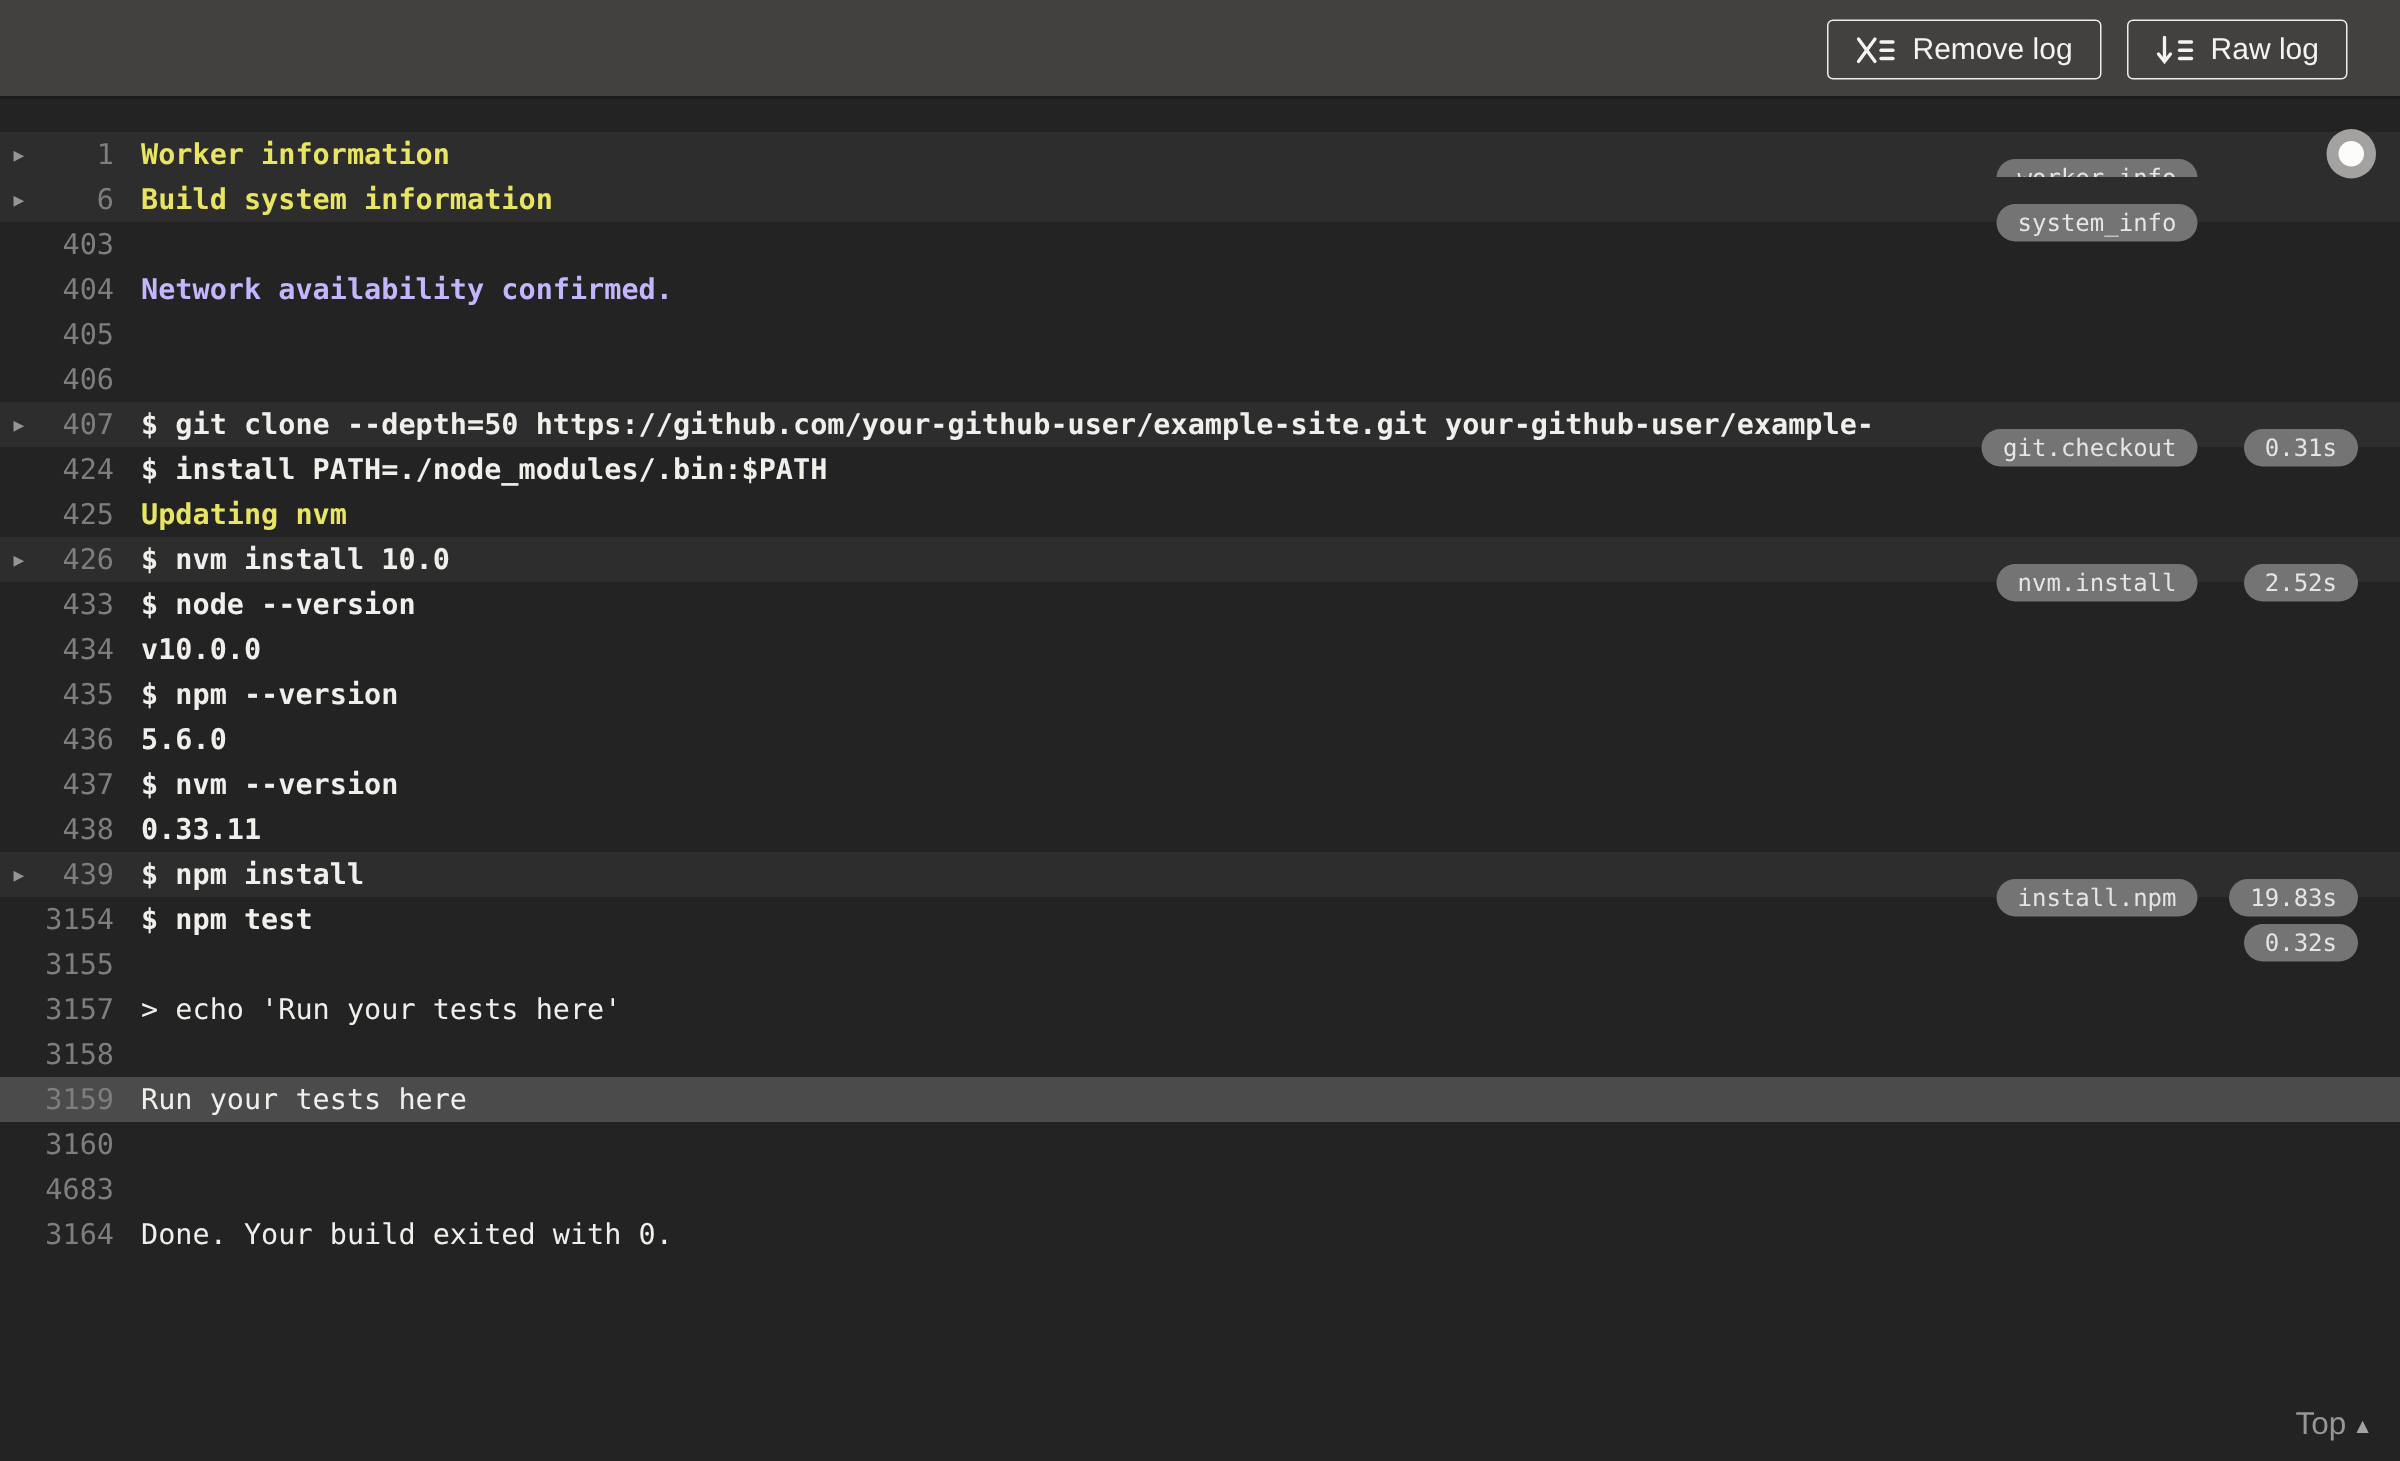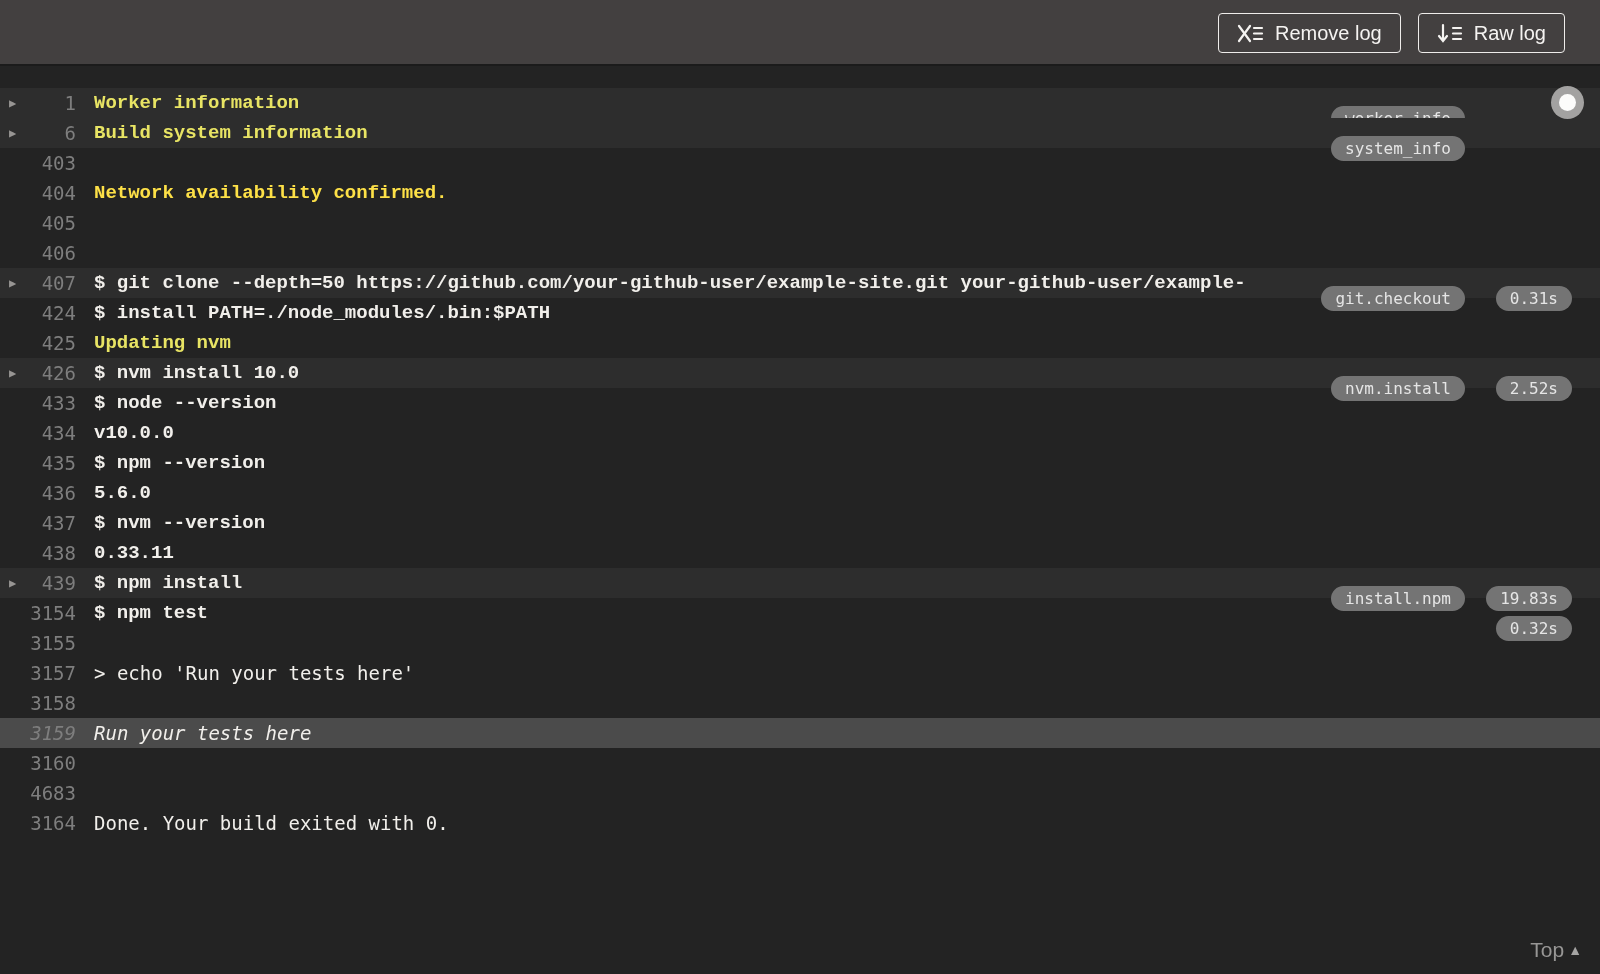--- a/index.html
+++ b/index.html
@@ -25,33 +25,33 @@
   }
   .tb-btn svg { display:block; }
 
   
   .log { position:absolute; top:68px; left:0; width:1600px; padding-top:20px; }
   .row {
     position:relative; height:30px; line-height:30px; width:1600px;
     font-size:19px; color:#f1efeb; white-space:nowrap;
   }
   .row.bg-fold { background:#2d2d2d; }
-  .row.bg-selected { background:#4b4b4b;font-style:italic; }
+  .row.bg-selected { background:#4b4b4b; }
   .arrow {
     position:absolute; left:9px; top:0; width:18px;
     color:#979593; font-size:12px; line-height:30px;
   }
   .num {
     position:absolute; left:0; top:0; width:76px; text-align:right;
     color:#7e7e7e; font-size:19px; text-decoration:none; cursor:pointer;
   }
   .text { position:absolute; left:94px; top:0; max-width:1210px; overflow:hidden; }
-  .text.bold { font-weight:bold;font-family:Liberation Mono, monospace; }
+  .text.bold { font-weight:bold; }
   .text.c-yellow { color:#e8e464; }
-  .text.c-green { color:#fde047; }
+  .text.c-green { color:#c4b5fd; }
   .tag, .dur {
     position:absolute; top:18px; height:25px; line-height:25px;
     background:#747474; color:#e5e5e5; font-size:16px;
     border-radius:13px; padding:0 14px;
   }
   .tag { right:135px; }
   .dur { right:28px; }
 
   
   .scroll-dot {

